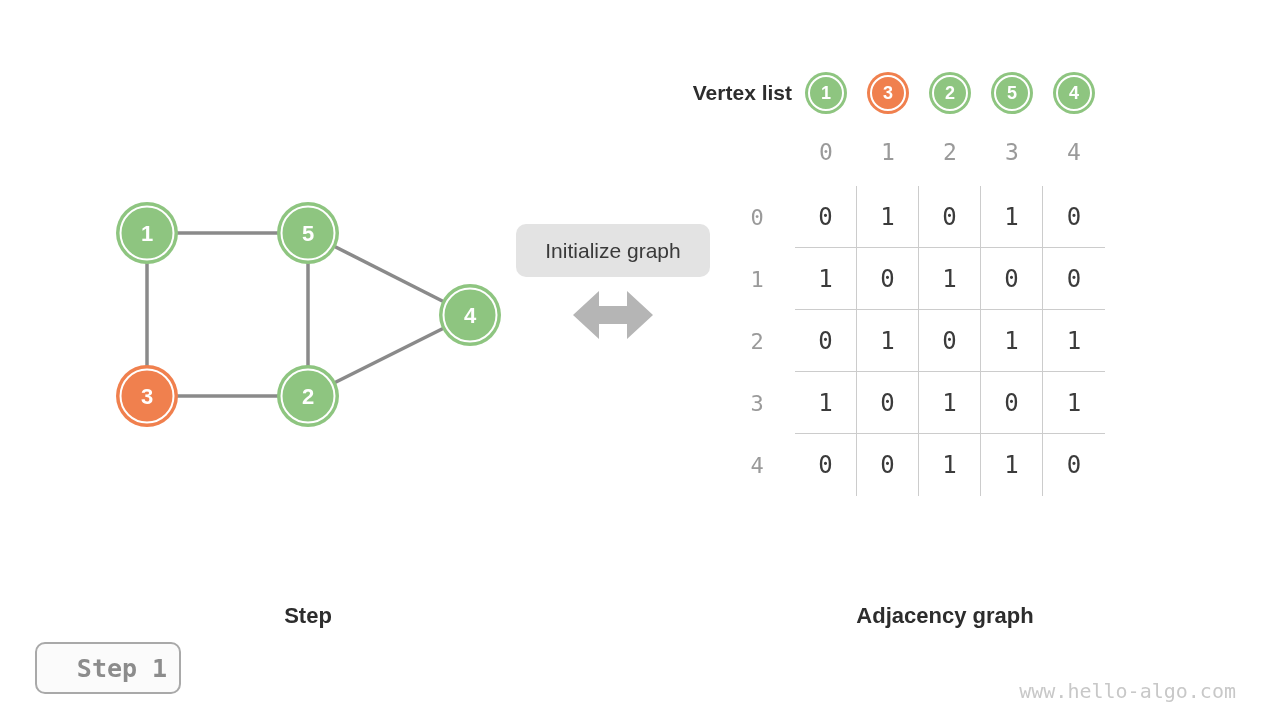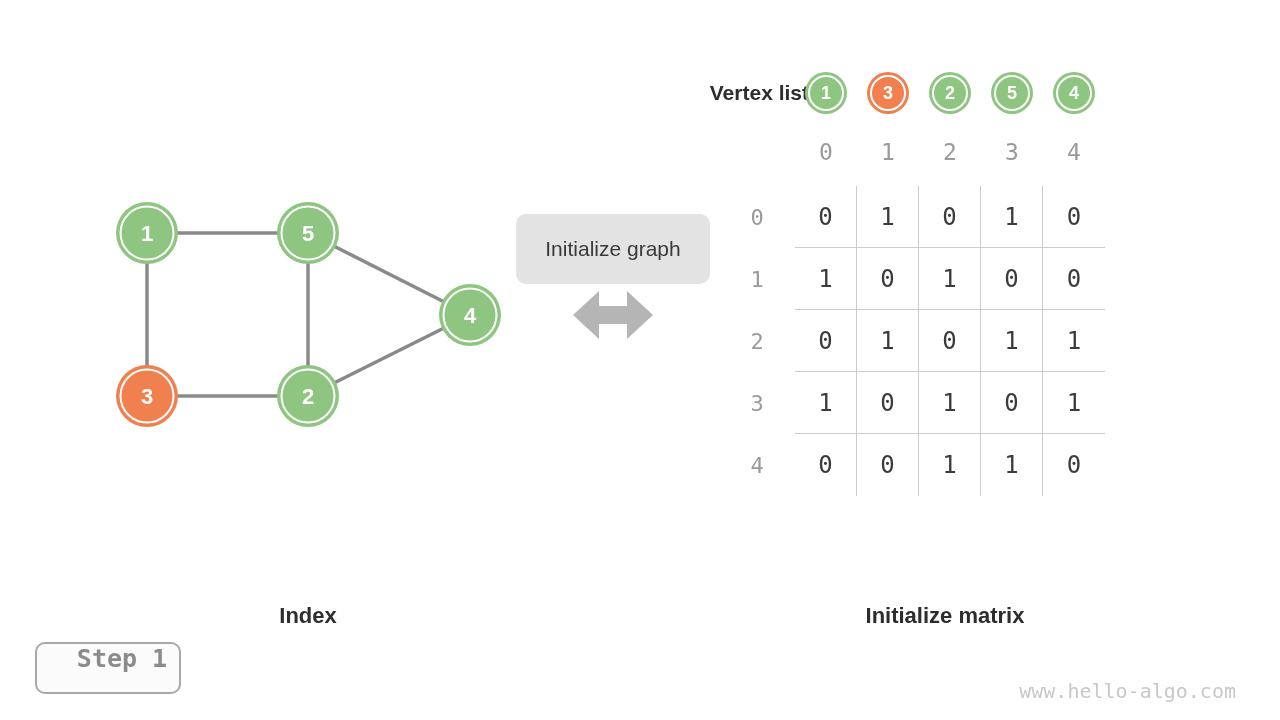--- a/index.html
+++ b/index.html
@@ -10,29 +10,29 @@
   *{margin:0;padding:0;box-sizing:border-box;}
   html,body{width:1280px;height:720px;background:#fff;}
   body{font-family:"Liberation Sans", sans-serif; position:relative; overflow:hidden;}
   .stage{position:absolute;left:0;top:0;width:1280px;height:720px;background:#ffffff;}
 
   
   .graph-svg{position:absolute;left:0;top:0;width:560px;height:480px;}
 
   
   .pill{
-    position:absolute;left:516px;top:214px;width:194px;height:70px;
+    position:absolute;left:516px;top:224px;width:194px;height:53px;
     background:var(--pill-bg);border-radius:10px;display:flex;align-items:center;justify-content:center;
     font-size:21px;color:#3a3a3a;
   }
   .arrow-svg{position:absolute;left:572px;top:288px;width:82px;height:54px;}
 
   
   .row-label{
-    position:absolute;left:599px;width:210px;text-align:right;
+    position:absolute;left:582px;width:210px;text-align:right;
     font-weight:bold;font-size:21px;
   }
   .vertex-list-label{top:81px;color:var(--dark);}
   .index-label{top:141px;color:var(--muted);}
 
   .vrow{position:absolute;left:795px;top:70px;display:flex;}
   .vcell{width:62px;height:46px;display:flex;align-items:center;justify-content:center;}
   .vcircle{
     width:36px;height:36px;border-radius:50%;border:2px solid #fff;
     display:flex;align-items:center;justify-content:center;
@@ -56,21 +56,21 @@
 
   
   .caption{position:absolute;top:603px;text-align:center;font-weight:bold;font-size:22px;color:var(--dark);}
   .caption-graph{left:158px;width:300px;}
   .caption-matrix{left:785px;width:320px;}
 
   
   .step-badge{
     position:absolute;left:35px;top:642px;width:146px;height:52px;
     border:2px solid var(--step-border);border-radius:10px;background:#fbfbfb;
-    display:flex;align-items:flex-start;justify-content:center;
+    display:flex;align-items:center;justify-content:center;
     font-family:"DejaVu Sans Mono", monospace;font-weight:bold;font-size:25px;color:var(--step-text);padding-left:28px;
   }
   .watermark{
     position:absolute;right:44px;top:679px;
     font-family:"DejaVu Sans Mono", monospace;font-size:20px;color:var(--watermark);
   }
 </style>
 </head>
 <body>
 
@@ -102,21 +102,21 @@
         <circle cx="147" cy="396" r="31" fill="#f0804e"></circle>
         <circle cx="147" cy="396" r="26.5" fill="none" stroke="#ffffff" stroke-width="2"></circle>
         <text x="147" y="396" text-anchor="middle" dy="0.35em" fill="#ffffff" font-size="22" font-weight="bold" font-family="Liberation Sans, sans-serif">3</text>
       </g>
       <g>
         <circle cx="308" cy="396" r="31" fill="#8ec580"></circle>
         <circle cx="308" cy="396" r="26.5" fill="none" stroke="#ffffff" stroke-width="2"></circle>
         <text x="308" y="396" text-anchor="middle" dy="0.35em" fill="#ffffff" font-size="22" font-weight="bold" font-family="Liberation Sans, sans-serif">2</text>
       </g>
     </svg>
-  <div class="caption caption-graph">Index</div>
+  <div class="caption caption-graph">Step</div>
 
   <div class="pill">
     <span>Initialize graph</span>
   </div>
   <svg class="arrow-svg" viewBox="0 0 82 54" xmlns="http://www.w3.org/2000/svg">
     <polygon points="1,27 27,3 27,18 55,18 55,3 81,27 55,51 55,36 27,36 27,51" fill="#b5b5b5"></polygon>
   </svg>
 
   <div class="row-label vertex-list-label">Vertex list</div>
   <div class="vrow">
@@ -173,19 +173,19 @@
       <div class="mcell br bb">1</div>
       <div class="mcell br bb">0</div>
       <div class="mcell bb">1</div>
       <div class="mcell br">0</div>
       <div class="mcell br">0</div>
       <div class="mcell br">1</div>
       <div class="mcell br">1</div>
       <div class="mcell">0</div>
     </div>
 
-  <div class="caption caption-matrix">Initialize matrix</div>
+  <div class="caption caption-matrix">Adjacency graph</div>
 
   <div class="step-badge">
     <span>Step 1</span>
   </div>
   <div class="watermark">www.hello-algo.com</div>
 </div>
 
 </body></html>

